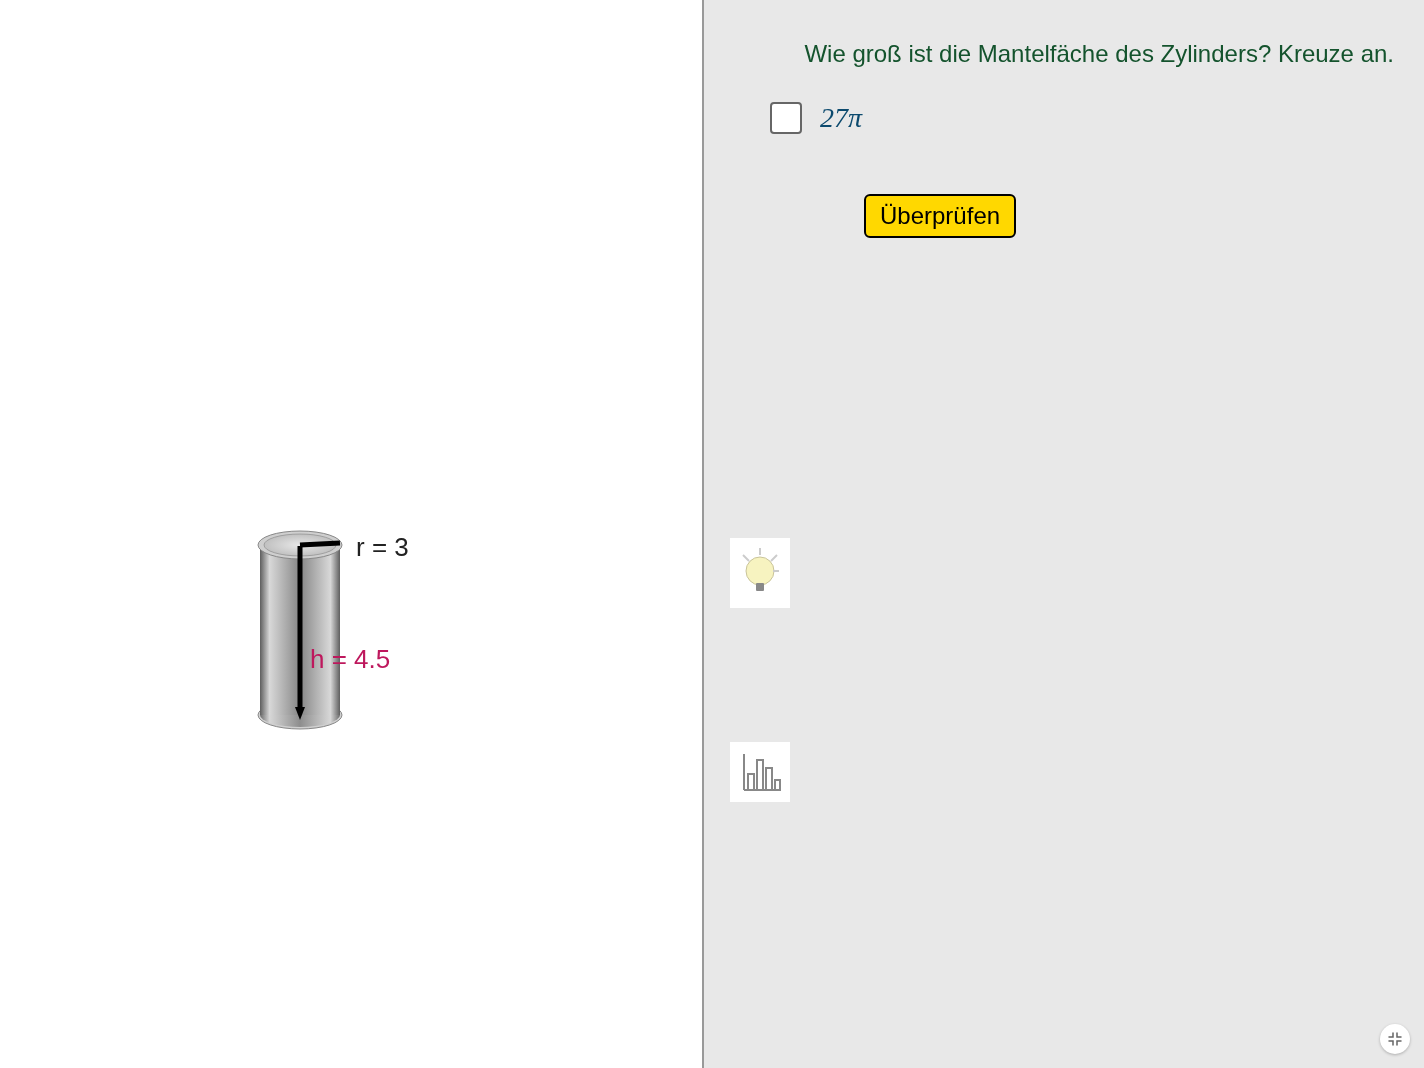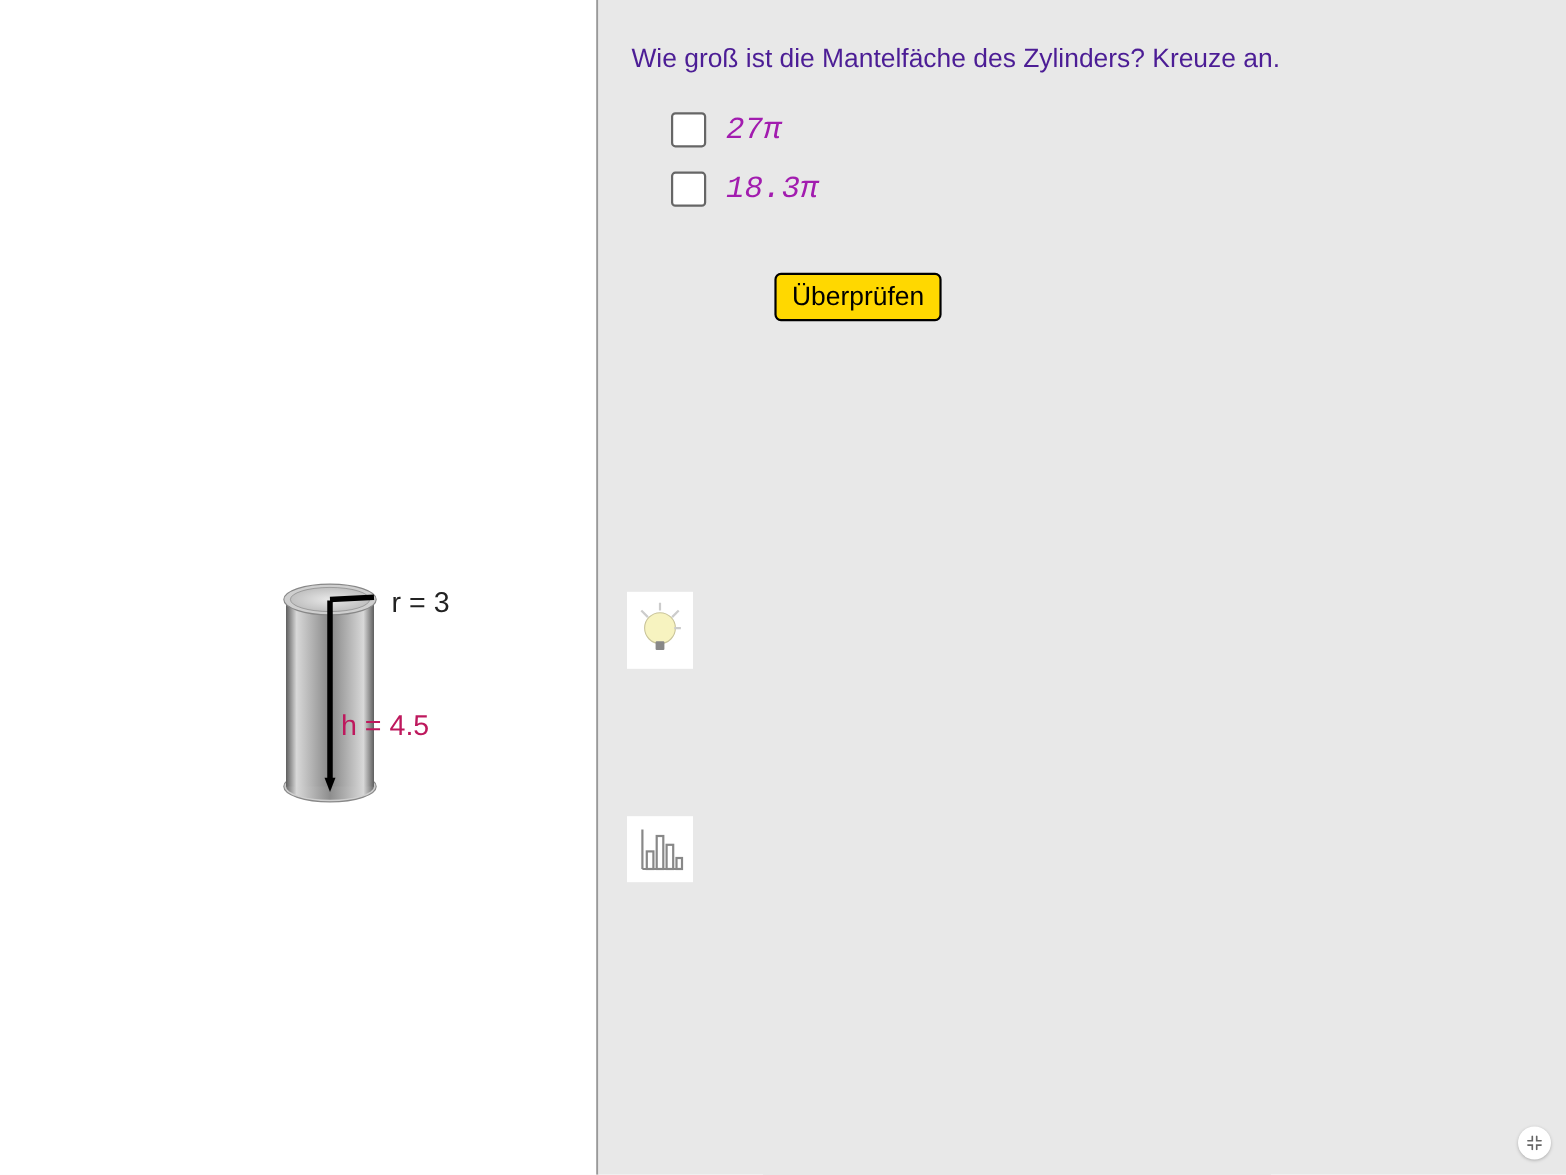--- a/index.html
+++ b/index.html
@@ -6,58 +6,59 @@
     body {
       width: 1424px;
       height: 1068px;
       font-family: Arial, Helvetica, sans-serif;
       background: #fff;
       position: relative;
       overflow: hidden;
     }
     .container { display: flex; width: 100%; height: 100%; }
     .left-panel {
-      width: 544px;
+      width: 704px;
       height: 100%;
       background: #fff;
       position: relative;
       border-right: 2px solid #999;
     }
     .right-panel {
       flex: 1;
       background: #e8e8e8;
       position: relative;
       padding: 40px 30px;
     }
     .question-text {
       font-size: 24px;
-      color: #4c1d95;
+      color: #14532d;
       margin-bottom: 34px;
+      text-align: right;
     }
     .options { margin-left: 36px; }
     .option-row {
       display: flex;
       align-items: center;
       margin-bottom: 22px;
     }
     .checkbox {
       width: 32px;
       height: 32px;
       border: 2px solid #666;
       border-radius: 4px;
       background: #fff;
       cursor: pointer;
       margin-right: 18px;
       flex-shrink: 0;
     }
     .option-label {
       font-size: 28px;
-      font-family: Liberation Mono, monospace;
+      font-family: Liberation Serif, serif;
       font-style: italic;
-      color: #a21caf;
+      color: #0c4a6e;
     }
     .pi { font-style: italic; }
     .button-row {
       display: flex;
       margin-top: 60px;
       padding-left: 130px;
     }
     .yellow-button {
       background: #ffd800;
       border: 2px solid #000;
@@ -168,24 +169,20 @@
   </div>
 
   <div class="right-panel">
     <div class="question-text">Wie groß ist die Mantelfäche des Zylinders? Kreuze an.</div>
 
     <div class="options">
       <div class="option-row">
         <div class="checkbox"></div>
         <div class="option-label"><span>27</span><span class="pi">π</span></div>
       </div>
-      <div class="option-row">
-        <div class="checkbox"></div>
-        <div class="option-label"><span>18.3</span><span class="pi">π</span></div>
-      </div>
     </div>
 
     <div class="button-row">
       <button class="yellow-button">Überprüfen</button>
     </div>
 
     <div class="hint-icon">
       <svg width="46" height="56" viewBox="0 0 46 56">
         <circle cx="23" cy="26" r="14" fill="#f7f3c0" stroke="#c9c49a" stroke-width="1"></circle>
         <rect x="19" y="38" width="8" height="8" fill="#888" rx="1"></rect>

